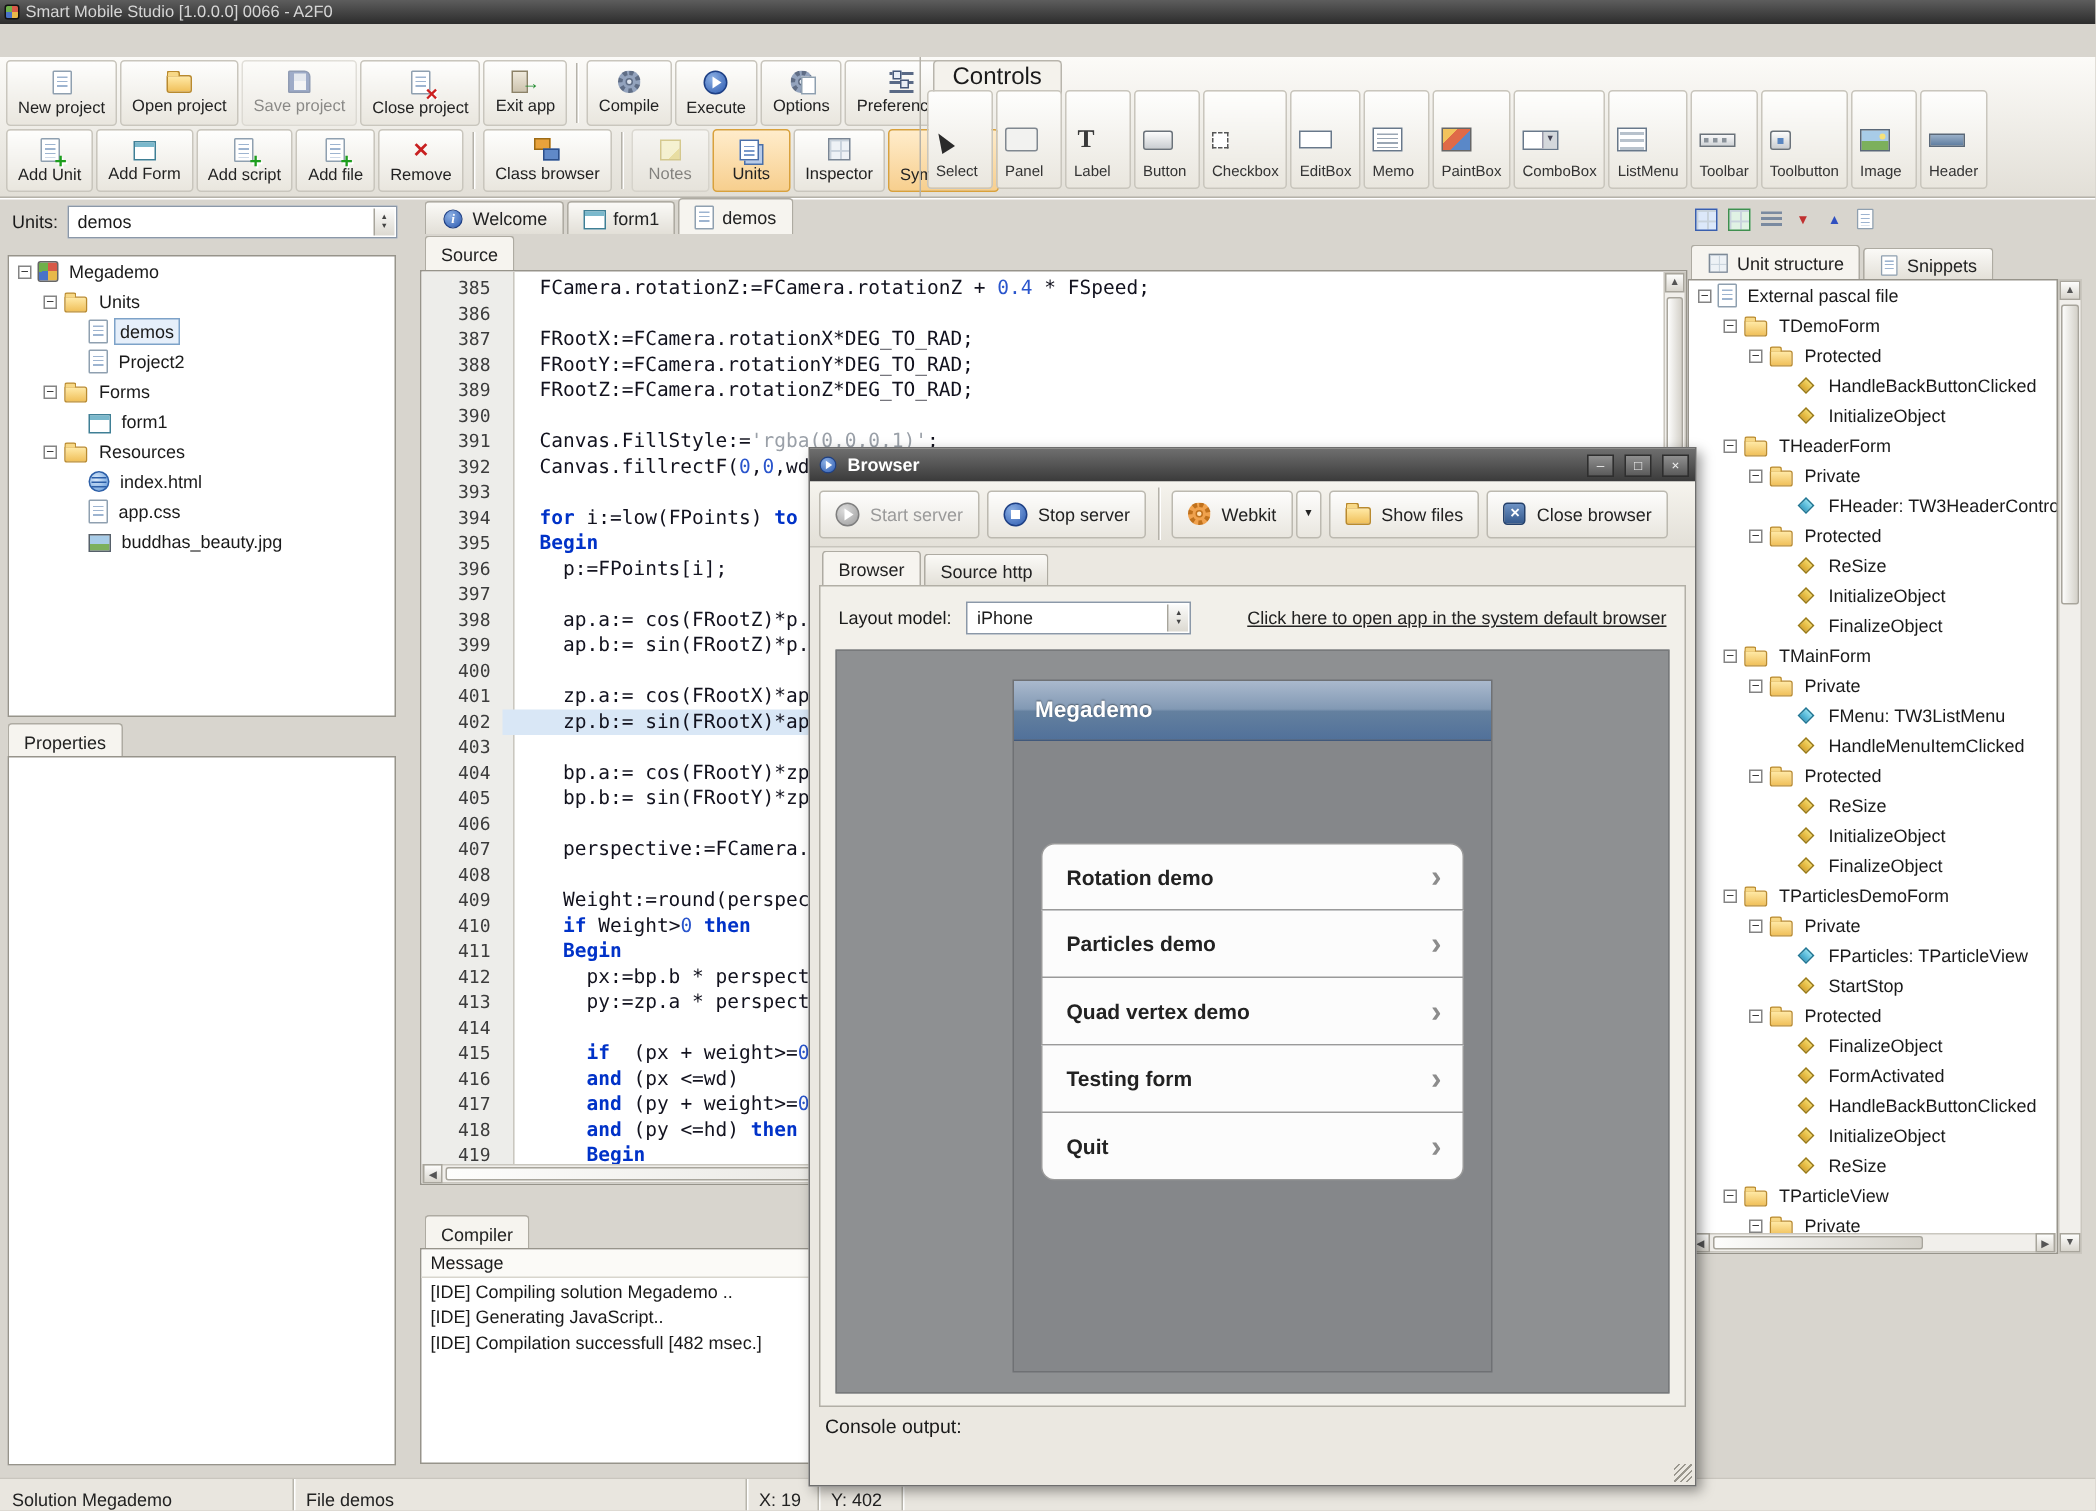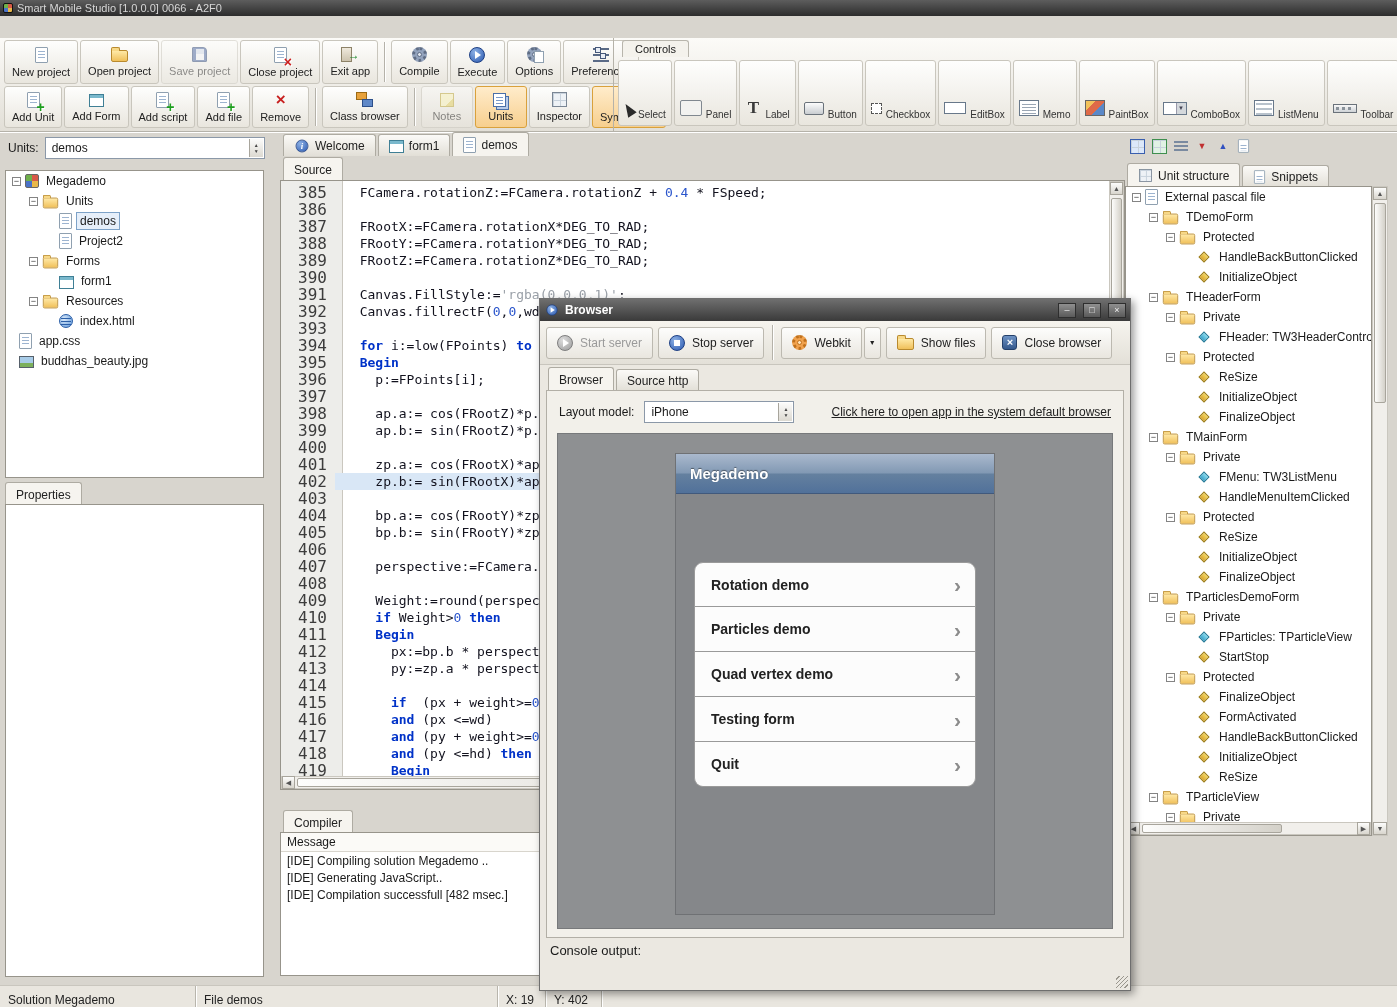--- a/index.html
+++ b/index.html
@@ -24,43 +24,43 @@
 .toolbarzone{position:absolute;top:38px;left:0;width:1397px;height:94px;background:linear-gradient(#fcfbf8,#e2dfd7);border-bottom:1px solid #b5b2a9;box-shadow:0 1px 0 #fff}
 .trow{position:absolute;left:4px;display:flex;align-items:stretch;gap:2px}
 .trow1{top:2px;height:44px}
 .trow2{top:48px;height:42px}
 .tbtn{display:flex;flex-direction:column;align-items:center;justify-content:center;gap:3px;min-width:52px;padding:2px 7px;background:linear-gradient(#fefefd,#e9e6de);border:1px solid #c9c6bd;border-radius:3px;font-size:11px;color:#222;cursor:default}
 .tbtn.disabled{opacity:.5}
 .tbtn.tactive{background:linear-gradient(#ffeccb,#f7cf8e);border-color:#d9a13c}
 .tsep{width:1px;background:#b5b2a9;box-shadow:1px 0 0 #fff;margin:2px 4px}
 .tlabel{white-space:nowrap}
 .controls-group{position:absolute;left:613px;top:0;right:0;height:94px;border-left:1px solid #b5b2a9}
-.controls-title{position:absolute;top:2px;left:8px;padding:2px 12px;background:#f4f2ec;border:1px solid #b8b5ac;border-bottom:none;border-radius:3px 3px 0 0;font-size:11px}
+.controls-title{position:absolute;top:2px;left:8px;padding:2px 12px;background:#f4f2ec;border:1px solid #b8b5ac;border-bottom:none;border-radius:3px 3px 0 0;font-size:16px}
 .controls-items{position:absolute;top:22px;left:4px;display:flex;gap:2px;height:66px}
-.cbtn{display:flex;align-items:flex-end;justify-content:flex-end;gap:4px;min-width:44px;padding:3px 5px 5px;background:linear-gradient(#fefefd,#e9e6de);border:1px solid #c9c6bd;border-radius:3px;font-size:10px;color:#333}
+.cbtn{display:flex;flex-direction:column;align-items:flex-start;justify-content:flex-end;gap:4px;min-width:44px;padding:3px 5px 5px;background:linear-gradient(#fefefd,#e9e6de);border:1px solid #c9c6bd;border-radius:3px;font-size:10px;color:#333}
 .cicon-wrap{height:24px;display:flex;align-items:center}
 
 
 .unitsbar{position:absolute;top:132px;left:0;width:1397px;height:32px;display:flex;align-items:center;padding-left:8px;gap:6px}
 .combo{display:flex;align-items:center;background:#fff;border:1px solid #8b98a8;height:22px;font-size:12px;padding-left:6px;position:relative}
 .combo .spin{position:absolute;right:1px;top:1px;bottom:1px;width:14px;background:linear-gradient(#fbfbfa,#dcd9d1);border-left:1px solid #a8a59c;display:flex;flex-direction:column;align-items:center;justify-content:center;font-size:5px;color:#444;line-height:1.3}
 .minitb{position:absolute;left:1130px;top:138px;display:flex;gap:7px;align-items:center}
 
 
 .trowi{height:20px;display:flex;align-items:center;white-space:nowrap;overflow:hidden}
 .expander{width:9px;height:9px;border:1px solid #848484;background:#fff;font-size:9px;line-height:7px;text-align:center;color:#333;margin-right:4px;flex:none}
 .expander-spacer{width:13px;flex:none}
 .tlbl{padding:1px 3px;margin-left:4px}
 .trowi.sel .tlbl{border:1px solid #7da2c8;background:#e6effa}
 
 
 .gutter{position:absolute;left:0;top:0;bottom:13px;width:62px;background:#ededea;border-right:1px solid #cac7bf}
 .lines{position:absolute;left:0;top:3px;right:15px;bottom:13px;overflow:hidden}
 .cline{height:17px;line-height:17px;font-family:"DejaVu Sans Mono",monospace;font-size:13px;white-space:pre;display:flex;color:#12121e}
-.cline .ln{width:54px;text-align:right;padding-right:8px;color:#3c3c3c;flex:none;font-size:16px}
+.cline .ln{width:54px;text-align:right;padding-right:8px;color:#3c3c3c;flex:none;font-size:12px}
 .codewrap{flex:1;padding-left:9px}
 .cline.cur .codewrap{background:#d9e7f6}
 .kw{color:#0032c8;font-weight:bold}
 .num{color:#2a55cc}
 .str{color:#9aa0a8}
 
 
 .sb{position:absolute;background:#f1efeb;border:1px solid #cac7bf}
 .sb-btn{position:absolute;width:13px;height:13px;background:linear-gradient(#fdfdfc,#d8d5cd);border:1px solid #a8a59c;color:#555;font-size:7px;display:flex;align-items:center;justify-content:center}
 .sb-thumb{position:absolute;background:linear-gradient(90deg,#fdfdfc,#d4d1c9);border:1px solid #a8a59c;border-radius:2px}
@@ -418,26 +418,26 @@
       <div class="trowi" style="padding-left:23px">
         <span class="expander">−</span>
         <span class="ic ic-folder sm"></span>
         <span class="tlbl">Resources</span>
       </div>
       <div class="trowi" style="padding-left:40px">
         <span class="expander-spacer"></span>
         <span class="ic ic-globe"></span>
         <span class="tlbl">index.html</span>
       </div>
-      <div class="trowi" style="">
+      <div class="trowi" style="padding-left:40px">
         <span class="expander-spacer"></span>
         <span class="ic ic-page"></span>
         <span class="tlbl">app.css</span>
       </div>
-      <div class="trowi" style="">
+      <div class="trowi" style="padding-left:40px">
         <span class="expander-spacer"></span>
         <span class="ic ic-img"></span>
         <span class="tlbl">buddhas_beauty.jpg</span>
       </div>
     </div>
 
   <div class="tab active" style="position:absolute;left:5px;top:482px;display:inline-flex">
     <span>Properties</span>
   </div>
   <div class="panel" style="left:5px;top:504px;width:259px;height:473px"></div>

